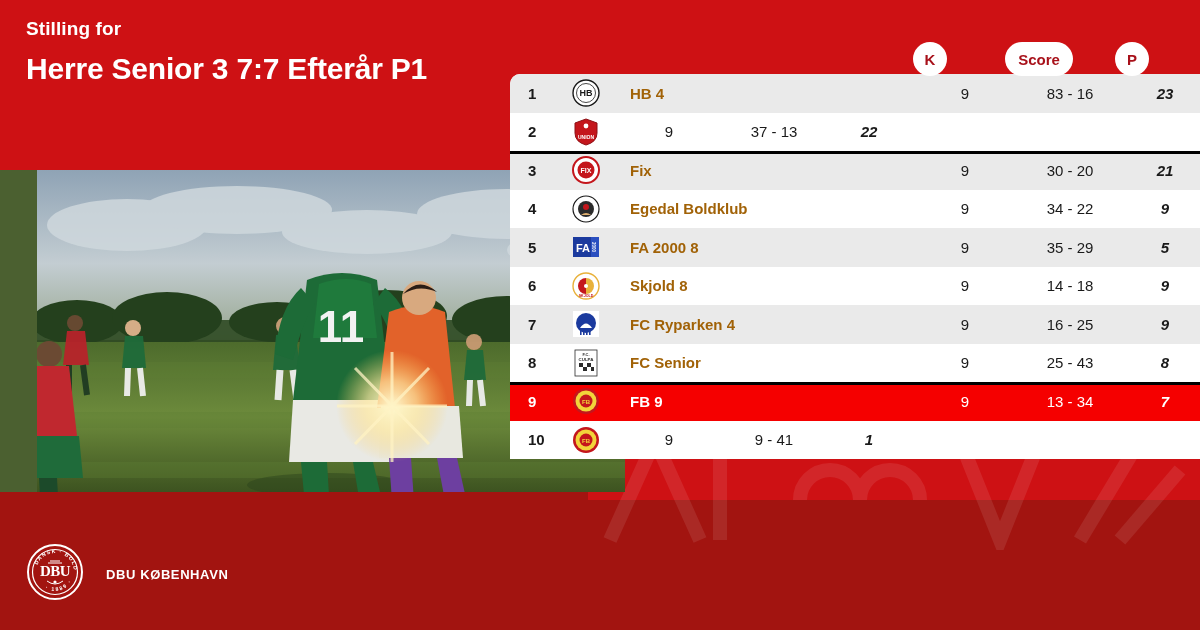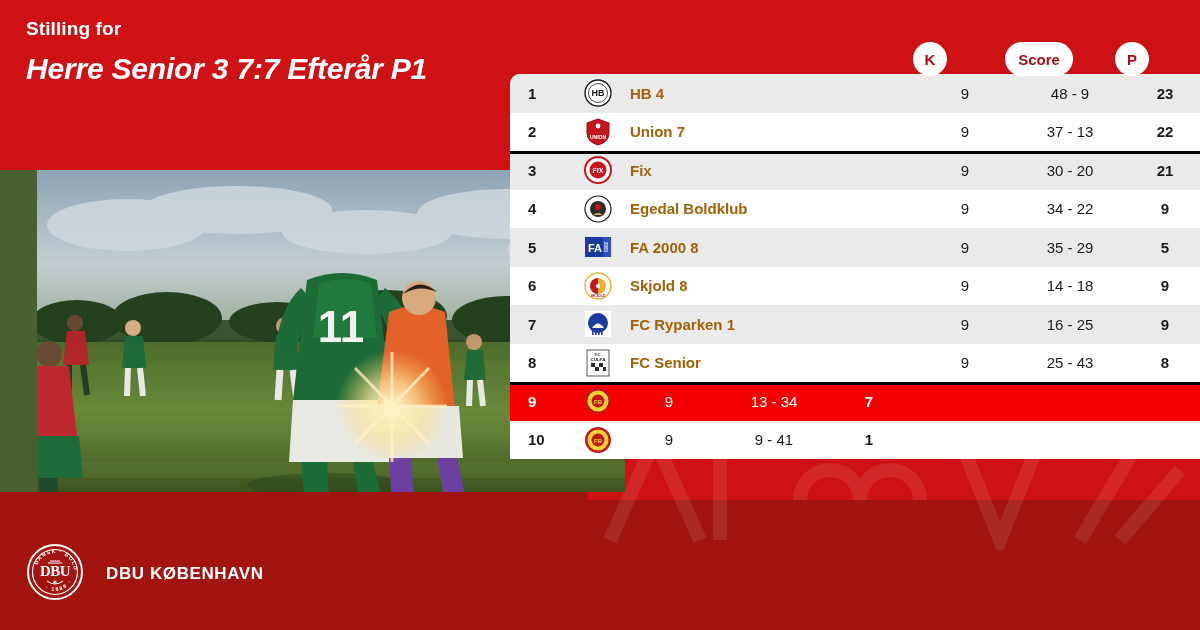--- a/index.html
+++ b/index.html
@@ -16,62 +16,62 @@
   .bg-top{position:absolute;left:0;top:0;width:1200px;height:170px;background:#CE1114;}
   .bg-right-top{position:absolute;left:588px;top:0;width:612px;height:500px;background:#CE1114;}
 
   
   .wm{position:absolute;pointer-events:none;opacity:.085;}
   .wm svg{display:block;}
 
   
   .header{position:absolute;left:26px;top:18px;width:470px;color:#fff;}
   .kicker{font-size:19px;font-weight:700;letter-spacing:.1px;line-height:1.2;}
-  .title{font-size:30px;font-weight:700;line-height:1.22;margin-top:10px;letter-spacing:-.2px;font-style:italic;}
+  .title{font-size:30px;font-weight:700;line-height:1.22;margin-top:10px;letter-spacing:-.2px;}
 
   
   .photo{position:absolute;left:0;top:170px;width:588px;height:322px;overflow:hidden;background:#4b6030;padding-left:37px;}
   .photo svg{display:block;}
 
   
   .table{
     position:absolute;left:510px;top:74px;width:690px;
     border-top-left-radius:10px;overflow:hidden;
     background:#fff;
   }
   .row{
     position:relative;height:38.5px;display:flex;align-items:center;
     background:#fff;
   }
   .row.alt{background:#EAEAEA;}
   .row.hl{background:#F50000;}
   .sep-top{box-shadow:inset 0 3px 0 0 #000;}
 
   .c-rank{width:62px;padding-left:18px;box-sizing:border-box;font-size:15px;font-weight:700;color:#1a1a1a;}
-  .c-logo{width:52px;display:flex;align-items:center;justify-content:center;}
+  .c-logo{width:52px;display:flex;align-items:center;}
   .c-team{flex:1;font-size:15px;font-weight:700;color:#a16207;padding-left:6px;white-space:nowrap;overflow:hidden;}
   .c-k{width:90px;text-align:center;font-size:15px;color:#1a1a1a;}
   .c-score{width:120px;text-align:center;font-size:15px;color:#1a1a1a;}
-  .c-p{width:70px;text-align:center;font-size:15px;font-weight:700;color:#1a1a1a;}
+  .c-p{width:70px;text-align:center;font-size:15px;font-weight:700;color:#1a1a1a;font-style:italic;}
   .row.hl .c-rank,.row.hl .c-team,.row.hl .c-k,.row.hl .c-score,.row.hl .c-p{color:#fff;}
 
   
   .pill{
     position:absolute;background:#fff;color:#A8111A;
     font-weight:700;font-size:15px;
     display:flex;align-items:center;justify-content:center;
     border-radius:999px;z-index:5;
   }
   .pill-k{left:913px;top:42px;width:34px;height:34px;}
   .pill-score{left:1005px;top:42px;width:68px;height:34px;}
   .pill-p{left:1115px;top:42px;width:34px;height:34px;}
 
   
   .footer{position:absolute;left:26px;top:543px;display:flex;align-items:center;gap:22px;}
-  .footer-name{color:#fff;font-size:17px;font-weight:700;letter-spacing:.6px;}
+  .footer-name{color:#fff;font-size:13px;font-weight:700;letter-spacing:.6px;}
 </style>
 </head>
 <body>
 
 <div id="stage">
 
   <div class="bg-lower"></div>
   <div class="bg-top"></div>
   <div class="bg-right-top"></div>
 
@@ -217,33 +217,32 @@
         <div class="c-rank">1</div>
         <div class="c-logo">
           <svg width="28" height="28" viewBox="0 0 28 28">
             <circle cx="14" cy="14" r="13" fill="#fff" stroke="#1a1a1a" stroke-width="1.4"></circle>
             <circle cx="14" cy="14" r="9.5" fill="#fff" stroke="#1a1a1a" stroke-width=".8"></circle>
             <text x="14" y="17" font-family="Liberation Sans,sans-serif" font-size="9" font-weight="700" fill="#1a1a1a" text-anchor="middle">HB</text>
           </svg>
         </div>
         <div class="c-team">HB 4</div>
         <div class="c-k">9</div>
-        <div class="c-score">48 - 9</div>
+        <div class="c-score">83 - 16</div>
         <div class="c-p">23</div>
       </div>
       <div class="row">
         <div class="c-rank">2</div>
         <div class="c-logo">
           <svg width="28" height="28" viewBox="0 0 28 28">
             <path d="M14 1 L25 5 v10 q0 9 -11 12 Q3 24 3 15 V5 z" fill="#C4161C" stroke="#8d0f14" stroke-width="1"></path>
             <circle cx="14" cy="8" r="2.4" fill="#fff"></circle>
             <text x="14" y="21" font-family="Liberation Sans,sans-serif" font-size="5" font-weight="700" fill="#fff" text-anchor="middle">UNION</text>
           </svg>
         </div>
-        <div class="c-team">Union 7</div>
         <div class="c-k">9</div>
         <div class="c-score">37 - 13</div>
         <div class="c-p">22</div>
       </div>
       <div class="row alt sep-top">
         <div class="c-rank">3</div>
         <div class="c-logo">
           <svg width="28" height="28" viewBox="0 0 28 28">
             <circle cx="14" cy="14" r="13" fill="#fff" stroke="#C4161C" stroke-width="2"></circle>
             <circle cx="14" cy="14" r="8.5" fill="#C4161C"></circle>
@@ -309,21 +308,21 @@
             <circle cx="14" cy="13" r="10" fill="#1b3a9e"></circle>
             <path d="M8 18 q6 -9 12 0" fill="#fff"></path>
             <g fill="#1b3a9e">
               <rect x="8" y="19" width="1.6" height="6"></rect>
               <rect x="11" y="19" width="1.6" height="6"></rect>
               <rect x="14" y="19" width="1.6" height="6"></rect>
               <rect x="17" y="19" width="1.6" height="6"></rect>
             </g>
           </svg>
         </div>
-        <div class="c-team">FC Ryparken 1</div>
+        <div class="c-team">FC Ryparken 4</div>
         <div class="c-k">9</div>
         <div class="c-score">16 - 25</div>
         <div class="c-p">9</div>
       </div>
       <div class="row">
         <div class="c-rank">8</div>
         <div class="c-logo">
           <svg width="28" height="28" viewBox="0 0 28 28">
             <rect x="3" y="1" width="22" height="26" fill="#fff" stroke="#2b2b2b" stroke-width=".8"></rect>
             <text x="14" y="7" font-family="Liberation Sans,sans-serif" font-size="4" font-weight="700" fill="#2b2b2b" text-anchor="middle">F.C.</text>
@@ -344,20 +343,21 @@
       <div class="row hl sep-top">
         <div class="c-rank">9</div>
         <div class="c-logo">
           <svg width="28" height="28" viewBox="0 0 28 28">
             <circle cx="14" cy="14" r="13" fill="#C4161C"></circle>
             <circle cx="14" cy="14" r="10.5" fill="#F2D43A"></circle>
             <circle cx="14" cy="14" r="6.5" fill="#C4161C"></circle>
             <text x="14" y="16.6" font-family="Liberation Sans,sans-serif" font-size="6" font-weight="700" fill="#F2D43A" text-anchor="middle">FB</text>
           </svg>
         </div>
+        <div class="c-team">FB 9</div>
         <div class="c-k">9</div>
         <div class="c-score">13 - 34</div>
         <div class="c-p">7</div>
       </div>
       <div class="row">
         <div class="c-rank">10</div>
         <div class="c-logo">
           <svg width="28" height="28" viewBox="0 0 28 28">
             <circle cx="14" cy="14" r="13" fill="#C4161C"></circle>
             <circle cx="14" cy="14" r="10.5" fill="#F2D43A"></circle>

